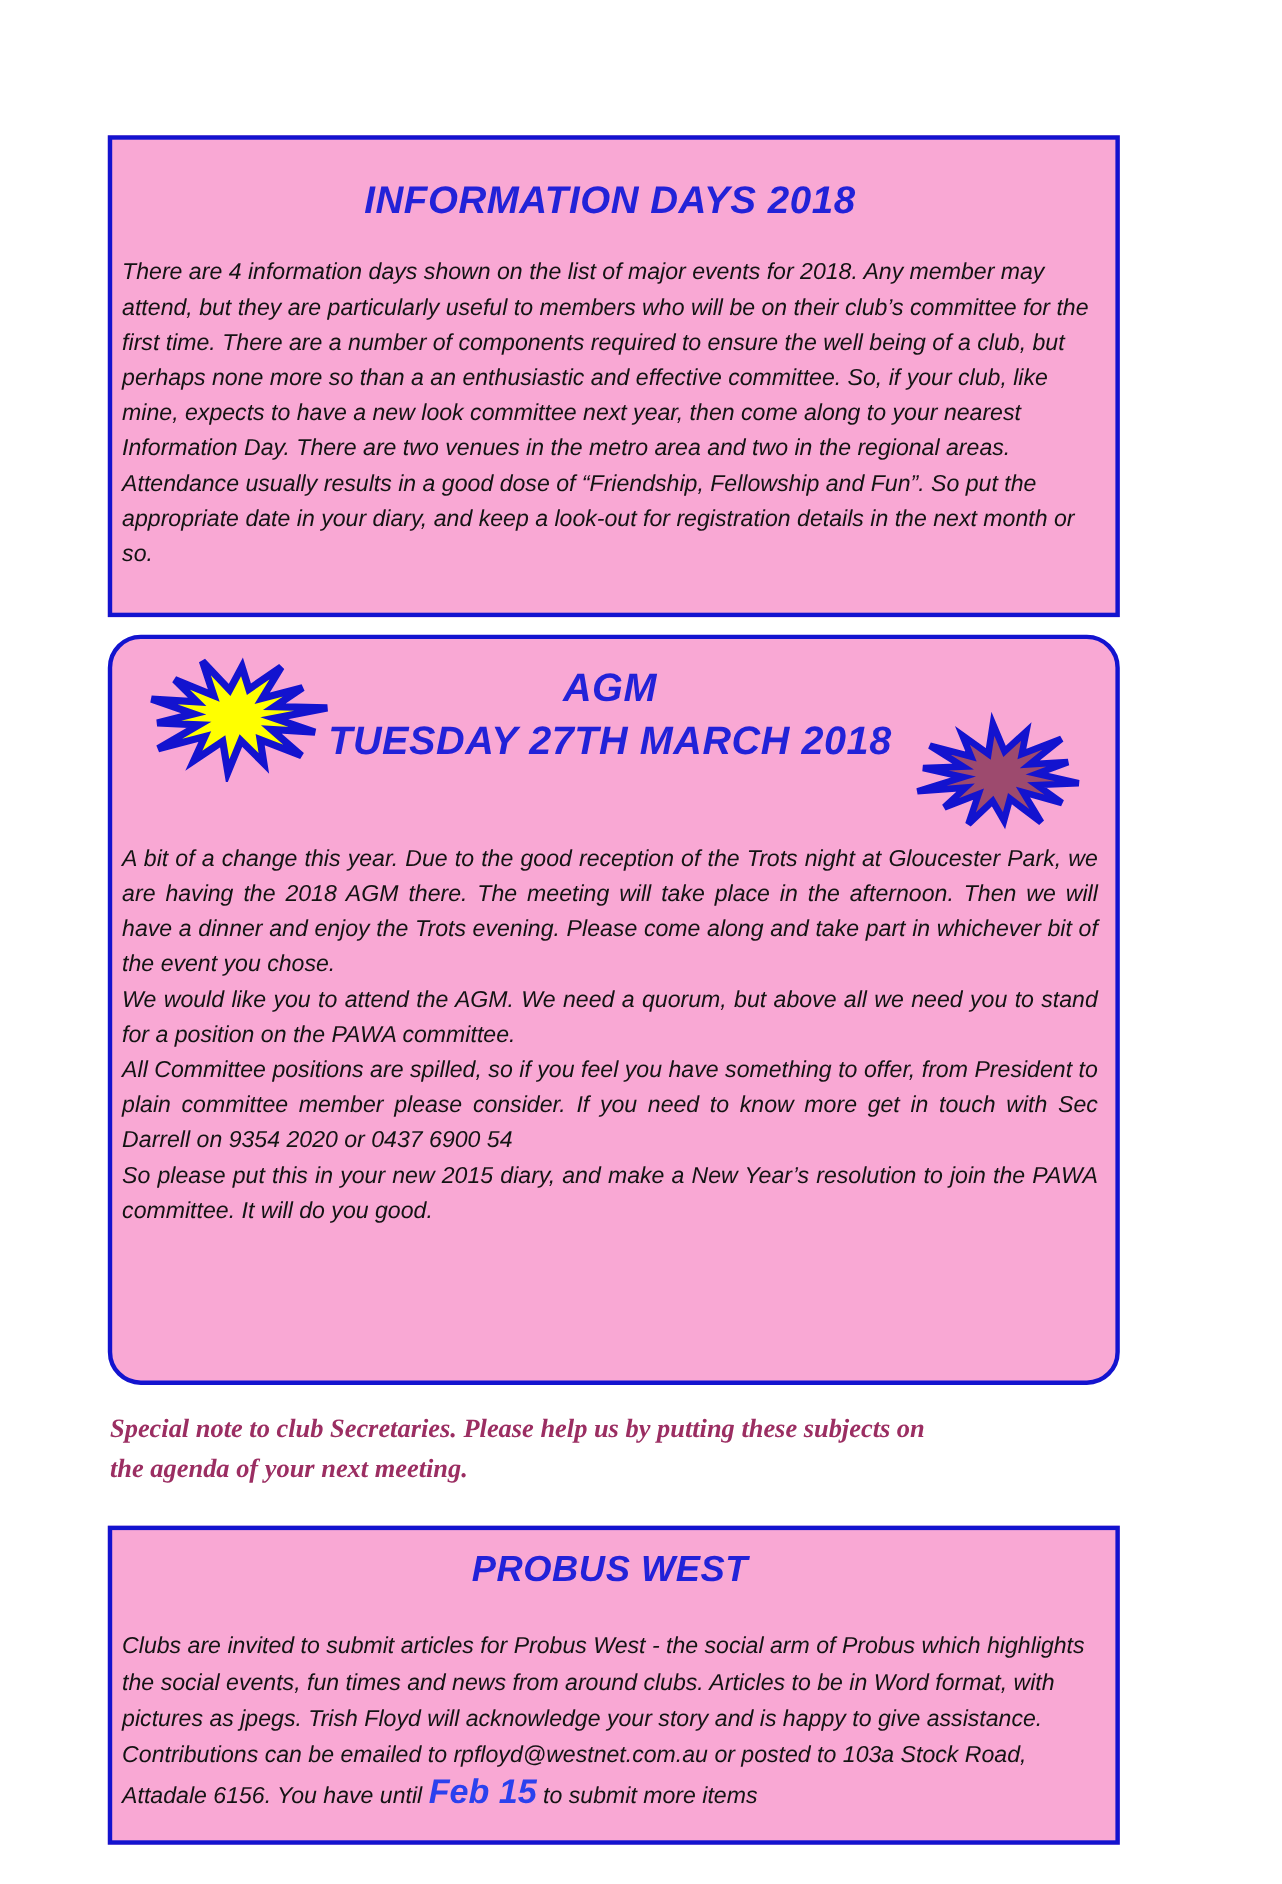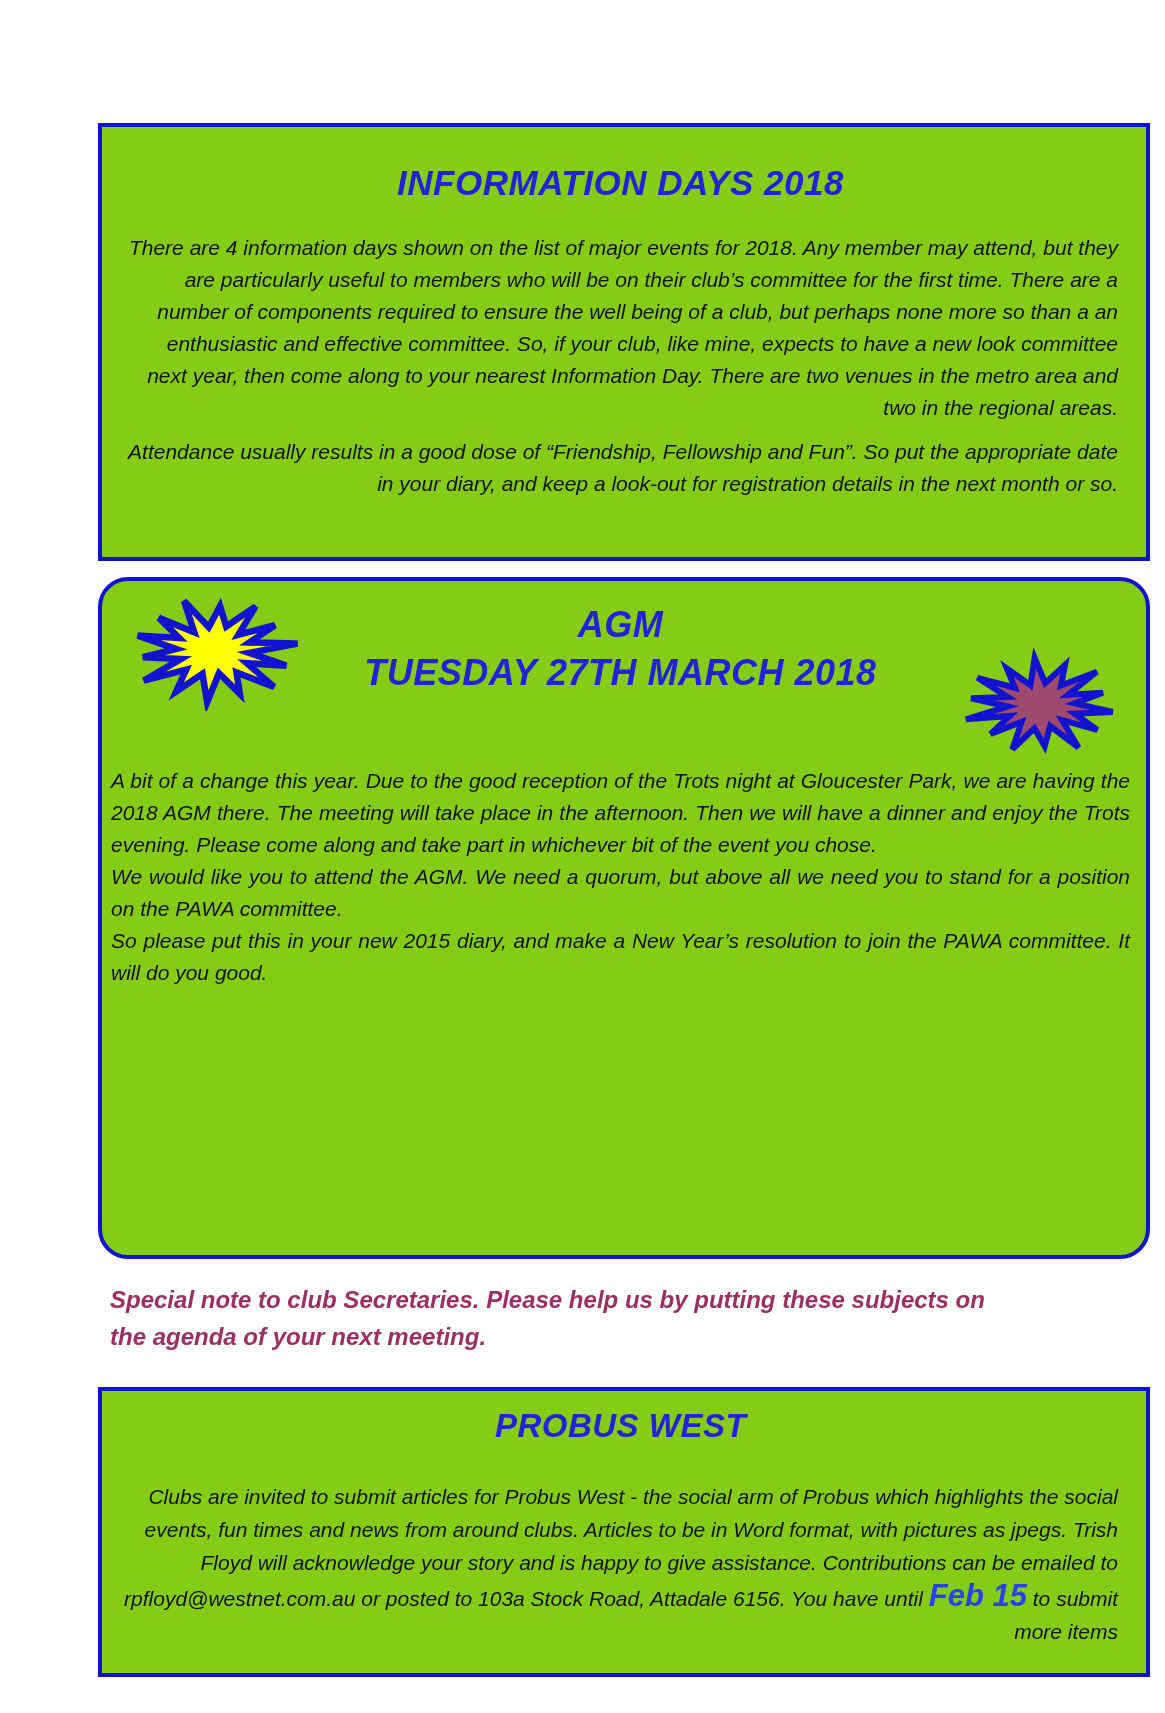--- a/index.html
+++ b/index.html
@@ -6,46 +6,47 @@
   .page{
     position:relative;width:1165px;height:1713px;background:#ffffff;overflow:hidden;
     font-family:"Liberation Sans",sans-serif;font-style:italic;color:var(--body-text,#111);
   }
   .header{
     position:absolute;left:100px;top:44px;
     font-size:24px;font-weight:bold;color:var(--header-blue);letter-spacing:.2px;
     white-space:pre;
   }
   .box{
-    position:absolute;left:98px;width:1052px;box-sizing:border-box;
-    border:4px solid var(--border-blue);background:#84cc16;
+    position:absolute;left:98px;width:920px;box-sizing:border-box;
+    border:4px solid var(--border-blue);background:#f9a8d4;
   }
   .box-title{
     margin:0;text-align:center;font-weight:bold;font-style:italic;
     color:var(--title-blue);letter-spacing:.5px;
   }
   .body-text{
-    margin:12px;font-size:21px;line-height:32px;color:var(--body-text);text-align:right;
+    margin:0;font-size:21px;line-height:32px;color:var(--body-text);
   }
   
   .box-info{top:123px;height:438px;padding:34px 16px 0 9px;}
   .box-info .box-title{font-size:35px;line-height:44px;margin-bottom:27px;}
   
   .box-agm{top:577px;height:682px;padding:20px 16px 0 9px;border-radius:30px;}
   .agm-title{font-size:36px;line-height:48px;}
   .agm-body{margin-top:68px;}
   .agm-body p{margin:0;font-size:21px;line-height:32px;text-align:justify;}
   .star{position:absolute;}
   .star-left{left:14px;top:10px;width:196px;height:120px;}
   .star-right{right:20px;top:62px;width:172px;height:124px;}
   
   .special-note{
-    position:absolute;left:110px;top:1281px;width:990px;margin:0;
+    position:absolute;left:100px;top:1281px;width:990px;margin:0;
     font-size:24px;line-height:37px;font-weight:bold;color:var(--maroon-text);
     white-space:pre-line;
+    font-family:Liberation Serif, serif;
   }
   
   .box-west{top:1387px;height:290px;padding:14px 16px 0 9px;}
   .box-west .box-title{font-size:33px;line-height:42px;}
   .box-west .body-text{margin-top:33px;line-height:33px;}
   .deadline{
     font-size:31px;font-weight:bold;font-style:italic;color:var(--accent-blue);
     line-height:33px;
   }
 </style>
@@ -68,20 +69,21 @@
     <svg class="star star-right" viewBox="0 0 200 128">
         <polygon points="13.9,80.7 64.9,76.8 42.5,97.6 78.6,83.7 67.9,115.4 93.5,91.0 105.5,111.8 111.8,88.5 144.8,113.4 125.6,81.6 166.8,93.0 140.2,74.1 184.5,72.2 140.4,62.1 173.2,49.8 132.8,52.1 166.1,25.3 124.4,41.4 129.1,17.4 106.1,38.6 93.8,9.4 88.9,41.1 61.5,21.5 70.7,43.9 27.2,32.4 62.3,54.6 19.9,56.2 62.3,65.7" fill="#9d4a6e" stroke="#1313cf" stroke-width="7" stroke-linejoin="miter"></polygon>
       </svg>
 
     <h2 class="box-title agm-title">AGM</h2>
     <h2 class="box-title agm-title">TUESDAY 27TH MARCH 2018</h2>
 
     <div class="agm-body">
       <p>A bit of a change this year.  Due to the good reception of the Trots night at Gloucester Park, we are having the 2018 AGM there.  The meeting will take place in the afternoon. Then we will have a dinner and enjoy the Trots evening.  Please come along and take part in whichever bit of the event you chose.</p>
       <p>We would like you to attend the AGM.  We need a quorum, but above all we need you to stand for a position on the PAWA committee.</p>
+      <p>All Committee positions are spilled, so if you feel you have something to offer, from President  to plain committee member please consider.  If you need to know more get in touch with Sec Darrell on 9354 2020 or 0437 6900 54</p>
       <p>So please put this in your new 2015 diary, and make a New Year’s resolution to join the PAWA committee.  It will do you good.</p>
     </div>
   </section>
 
   <p class="special-note">Special note to club Secretaries.  Please help us by putting these subjects on
 the agenda of your next meeting.</p>
 
   <section class="box box-west">
     <h2 class="box-title">PROBUS WEST</h2>
     <p class="body-text"><span>Clubs are invited to submit articles for Probus West - the social arm of Probus which highlights the social events, fun times and news from around clubs. Articles to be in Word format, with pictures as jpegs. Trish Floyd will acknowledge your story and is happy to give assistance. Contributions can be emailed to rpfloyd@westnet.com.au or posted to 103a Stock Road, Attadale 6156. You have until </span><span class="deadline">Feb 15</span><span> to submit more items</span></p>

